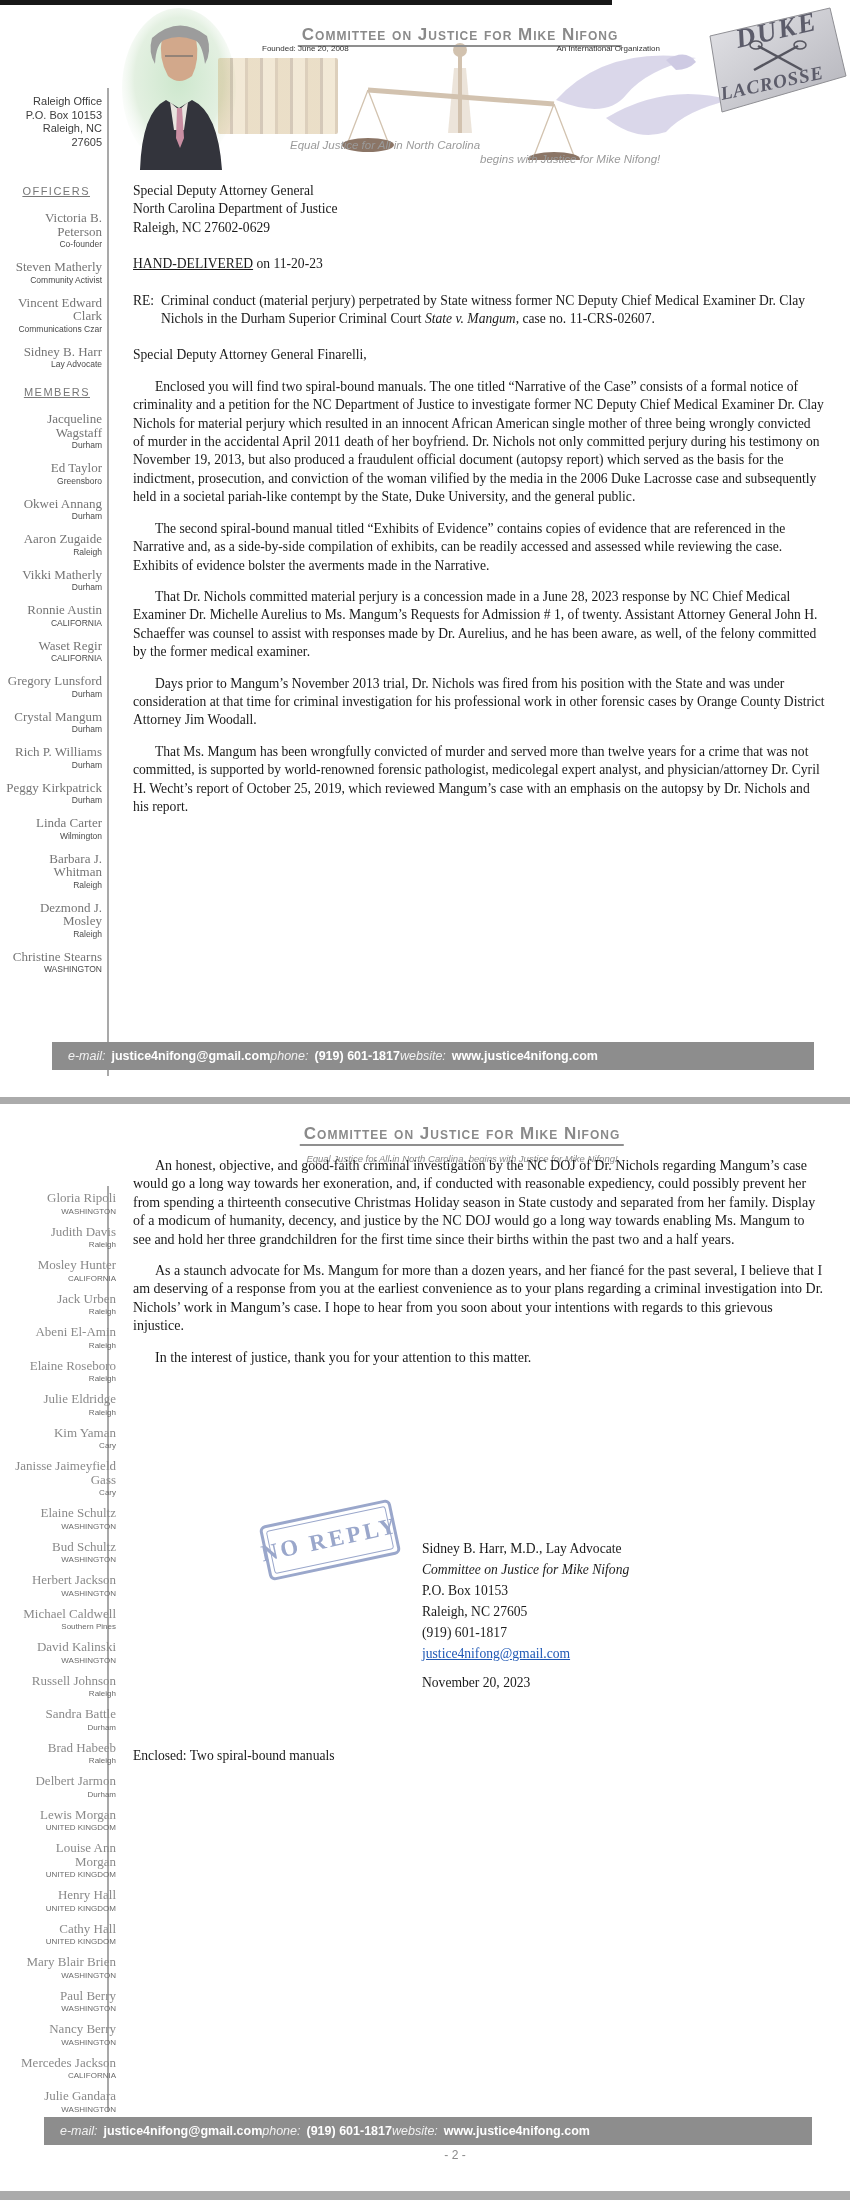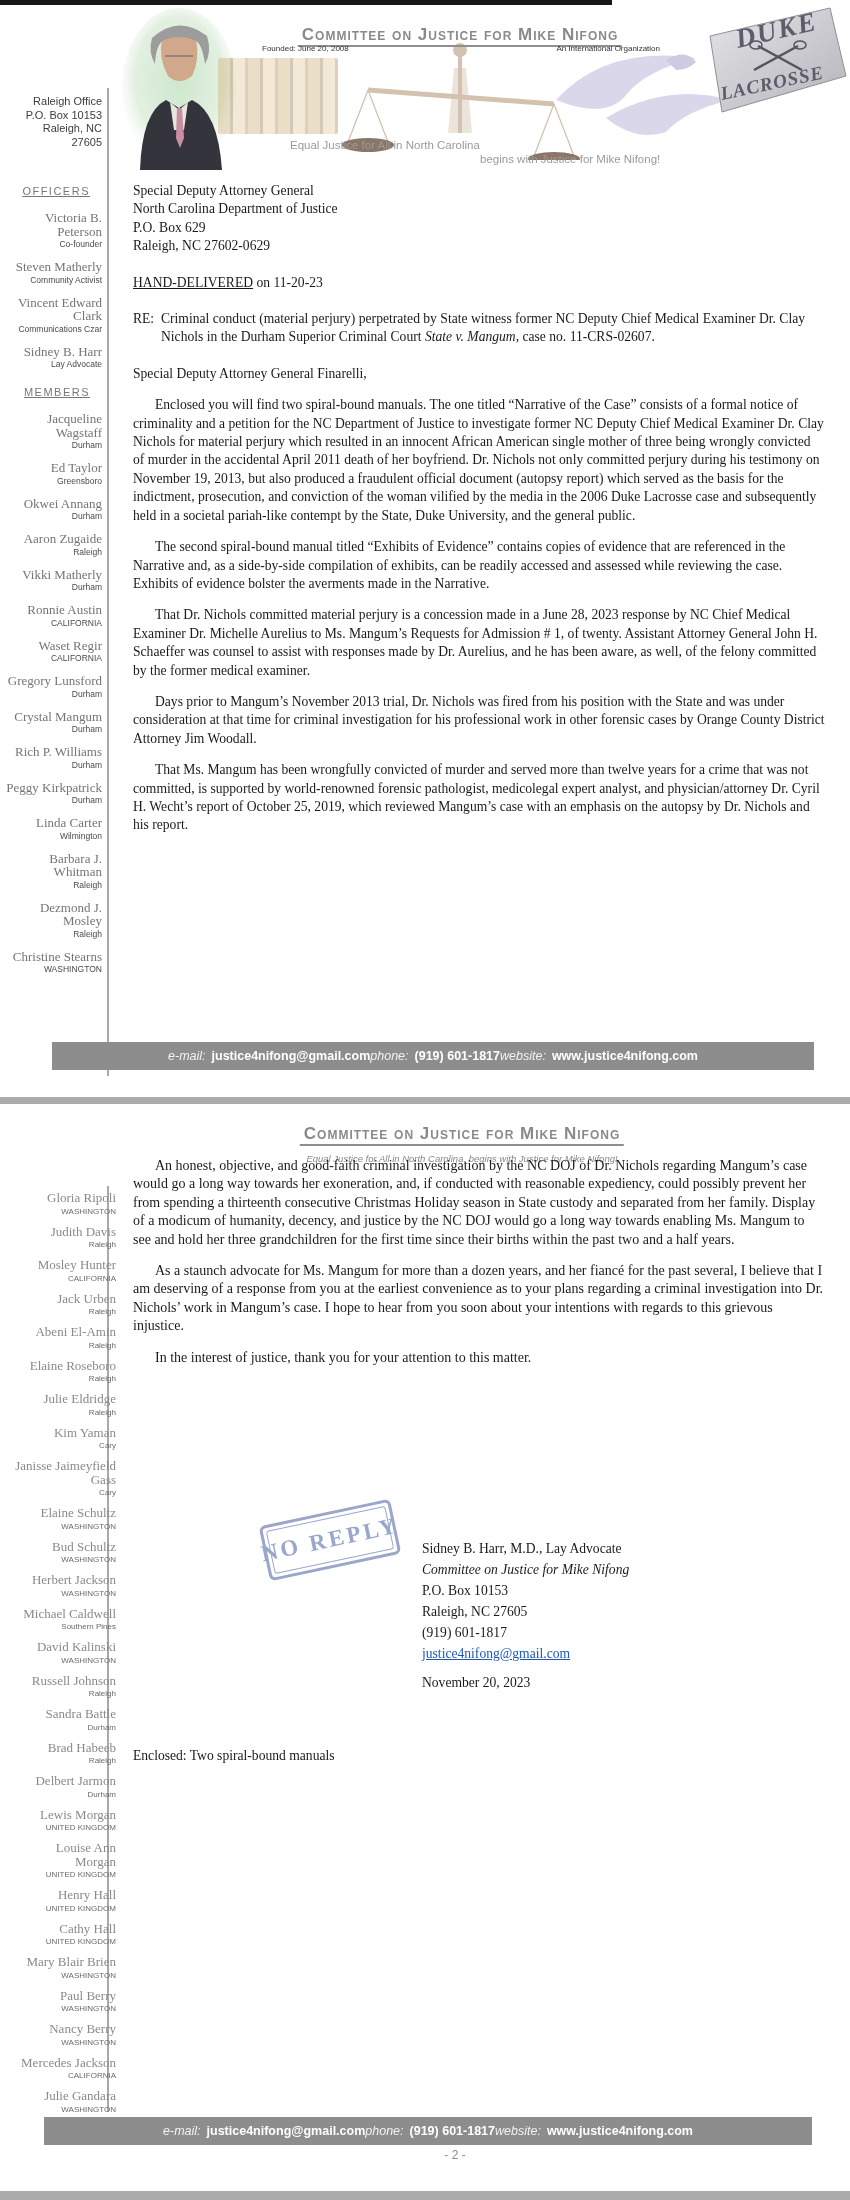--- a/index.html
+++ b/index.html
@@ -21,21 +21,21 @@
   .scales{left:330px;top:38px;width:300px;height:122px;opacity:.8;}
   .devil{left:546px;top:40px;width:190px;height:105px;opacity:.5;}
   .sign{left:682px;top:6px;width:166px;height:110px;}
   .title1{position:absolute;left:460px;top:25px;transform:translateX(-50%);z-index:2;white-space:nowrap;}
   .title2{position:absolute;left:462px;top:1124px;transform:translateX(-50%);z-index:2;white-space:nowrap;}
   .title-text{font-family:"Liberation Sans",sans-serif;font-weight:bold;font-variant:small-caps;
               letter-spacing:1px;color:#8a8a8a;font-size:17px;border-bottom:2px solid #8f8f8f;padding:0 4px 1px;}
   .hdr-small{position:absolute;z-index:2;font-family:"Liberation Sans",sans-serif;font-size:8px;color:#333;}
   .founded{left:262px;top:44px;}
   .intl{left:520px;top:44px;width:140px;text-align:right;}
-  .tagline{position:absolute;z-index:2;font-family:"Liberation Sans",sans-serif;
+  .tagline{position:absolute;z-index:2;font-family:"Liberation Sans",sans-serif;font-style:italic;
            font-size:11.5px;color:#9a9a9a;white-space:nowrap;}
   .tag1{left:290px;top:139px;}
   .tag2{left:480px;top:153px;}
   .subtitle2{position:absolute;left:462px;top:1153px;transform:translateX(-50%);z-index:2;
              font-family:"Liberation Sans",sans-serif;font-style:italic;font-size:9.5px;color:#888;white-space:nowrap;}
   
   .sb{position:absolute;left:0;width:102px;text-align:right;z-index:2;}
   .sb1{top:95px;}
   .sb2{top:1191px;width:104px;padding-left:12px;}
   .addr-line{font-family:"Liberation Sans",sans-serif;font-size:11px;line-height:13.5px;color:#3d3d3d;}
@@ -66,21 +66,21 @@
   .stamp-inner{width:100%;height:100%;border:1px solid #9aa7cb;border-radius:3px;box-sizing:border-box;
                display:flex;align-items:center;justify-content:center;
                font-family:"Liberation Serif",serif;font-weight:bold;font-size:23px;letter-spacing:3px;white-space:nowrap;}
   .sig{position:absolute;left:422px;top:1538px;z-index:2;font-size:13.6px;line-height:21px;}
   .sig .it{font-style:italic;}
   .sig a{color:#1f58b5;text-decoration:underline;cursor:pointer;}
   .sig-date{margin-top:8px;}
   .enclosure{position:absolute;left:133px;top:1748px;z-index:2;font-size:13.6px;}
   
   .fbar{position:absolute;background:#8d8d8d;color:#fff;display:flex;align-items:center;
-        justify-content:center;font-family:"Liberation Sans",sans-serif;font-size:12.5px;
+        justify-content:flex-start;font-family:"Liberation Sans",sans-serif;font-size:12.5px;
         padding:0 16px;box-sizing:border-box;z-index:2;}
   .fbar1{left:52px;top:1042px;width:762px;height:28px;}
   .fbar2{left:44px;top:2117px;width:768px;height:28px;}
   .flabel{font-style:italic;color:#f2f2f2;margin-right:6px;font-weight:normal;}
   .fval{font-weight:bold;color:#fff;}
   .pagenum{position:absolute;left:60px;top:2148px;width:790px;text-align:center;z-index:2;
            font-family:"Liberation Sans",sans-serif;font-size:12px;color:#8a8a8a;}
 </style>
 </head>
 <body>
@@ -263,21 +263,20 @@
           <div class="sb-sub">WASHINGTON</div>
         </div>
       </div>
   </div>
 
   <div class="body1">
     <div class="blk">
 
         <div>Special Deputy Attorney General</div>
         <div>North Carolina Department of Justice</div>
-        <div>P.O. Box 629</div>
         <div>Raleigh, NC  27602-0629</div>
       </div>
     <div class="blk">
       <span class="u">HAND-DELIVERED</span><span> on 11-20-23</span>
     </div>
     <div class="re-row">
       <span class="re-label">RE:</span>
       <span class="re-text"><span>Criminal conduct (material perjury) perpetrated by State witness former NC Deputy Chief Medical Examiner Dr. Clay Nichols in the Durham Superior Criminal Court </span><i>State v. Mangum</i><span>, case no. 11-CRS-02607.</span></span>
     </div>
     <div class="salutation">Special Deputy Attorney General Finarelli,</div>

